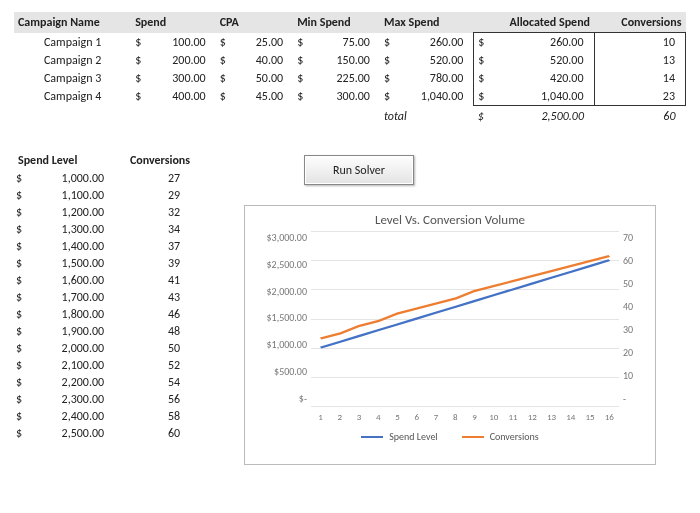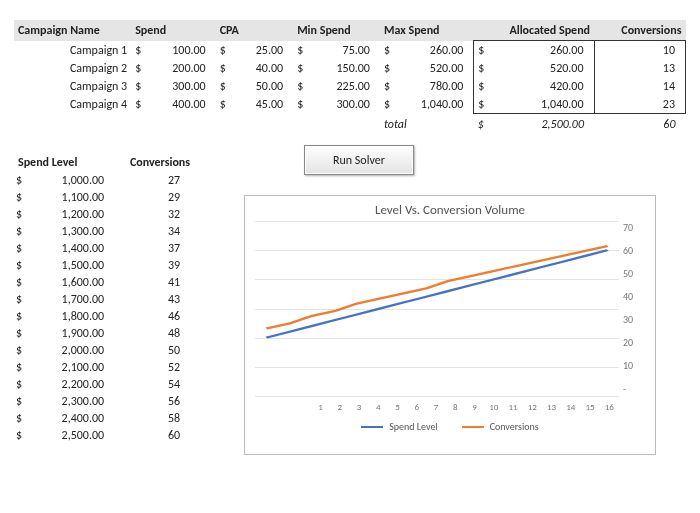--- a/index.html
+++ b/index.html
@@ -8,43 +8,43 @@
     padding: 12px 14px;
     width: 700px;
     height: 513px;
     font-family: Calibri, "Segoe UI", Arial, sans-serif;
     font-size: 12px;
     color: #222;
     background: #fff;
   }
   table { border-collapse: collapse; }
   
-  .camp-table { width: 672px; margin-top: 8px; }
+  .camp-table { width: 672px; }
   .camp-table th {
     text-align: left;
     font-weight: 700;
     padding: 3px 4px;
     background: #e5e5e5;
     font-size: 12px;
   }
   .camp-table th.rline { text-align: right; }
   .camp-table td {
     padding: 2px 4px;
     font-size: 12px;
   }
-  .camp-table td.name { width: 100px; text-align: right; }
+  .camp-table td.name { width: 100px; text-align: center; }
   .camp-table td.cur { width: 12px; text-align: left; }
   .camp-table td.val { text-align: right; padding-right: 10px; }
   .btop { border-top: 1px solid #333; }
   .bbot { border-bottom: 1px solid #333; }
   .bleft { border-left: 1px solid #333; }
   .bright { border-right: 1px solid #333; }
   .total-row td { font-style: italic; padding-top: 3px; }
   
-  .lower { display: flex; margin-top: 8px; align-items: center; }
+  .lower { display: flex; margin-top: 26px; }
   .left-col { width: 230px; }
   .level-table th {
     font-weight: 700;
     text-align: left;
     padding: 2px 4px;
   }
   .level-table th.rline { text-align: right; }
   .level-table td.cur { width: 10px; text-align: left; padding: 1.5px 2px; }
   .level-table td.sv { width: 90px; text-align: right; padding: 1.5px 10px 1.5px 2px; }
   .level-table td.cv { width: 80px; text-align: right; padding: 1.5px 14px 1.5px 2px; }
@@ -317,20 +317,29 @@
         </tbody>
     </table>
   </div>
   <div class="right-col">
     <div class="solver-wrap">
       <span class="solver-btn">Run Solver</span>
     </div>
     <div class="chart-box">
       <div class="chart-title">Level Vs. Conversion Volume</div>
       <div class="plot-area">
+        <div class="yaxis-left" id="yleft">
+            <div>$3,000.00</div>
+            <div>$2,500.00</div>
+            <div>$2,000.00</div>
+            <div>$1,500.00</div>
+            <div>$1,000.00</div>
+            <div>$500.00</div>
+            <div>$-</div>
+          </div>
         <div class="plot" id="plot">
             <div class="grid-line" style="top: 100%;"></div>
             <div class="grid-line" style="top: 83.3333%;"></div>
             <div class="grid-line" style="top: 66.6667%;"></div>
             <div class="grid-line" style="top: 50%;"></div>
             <div class="grid-line" style="top: 33.3333%;"></div>
             <div class="grid-line" style="top: 16.6667%;"></div>
             <div class="grid-line" style="top: 0%;"></div>
           <svg class="lines" viewBox="0 0 100 100" preserveAspectRatio="none">
             <polyline id="line-spend" fill="none" stroke-width="1.2" points="3.13,66.67 9.38,63.33 15.63,60.00 21.88,56.67 28.13,53.33 34.38,50.00 40.63,46.67 46.88,43.33 53.13,40.00 59.38,36.67 65.63,33.33 71.88,30.00 78.13,26.67 84.38,23.33 90.63,20.00 96.88,16.67" stroke="#4472c4"></polyline>

